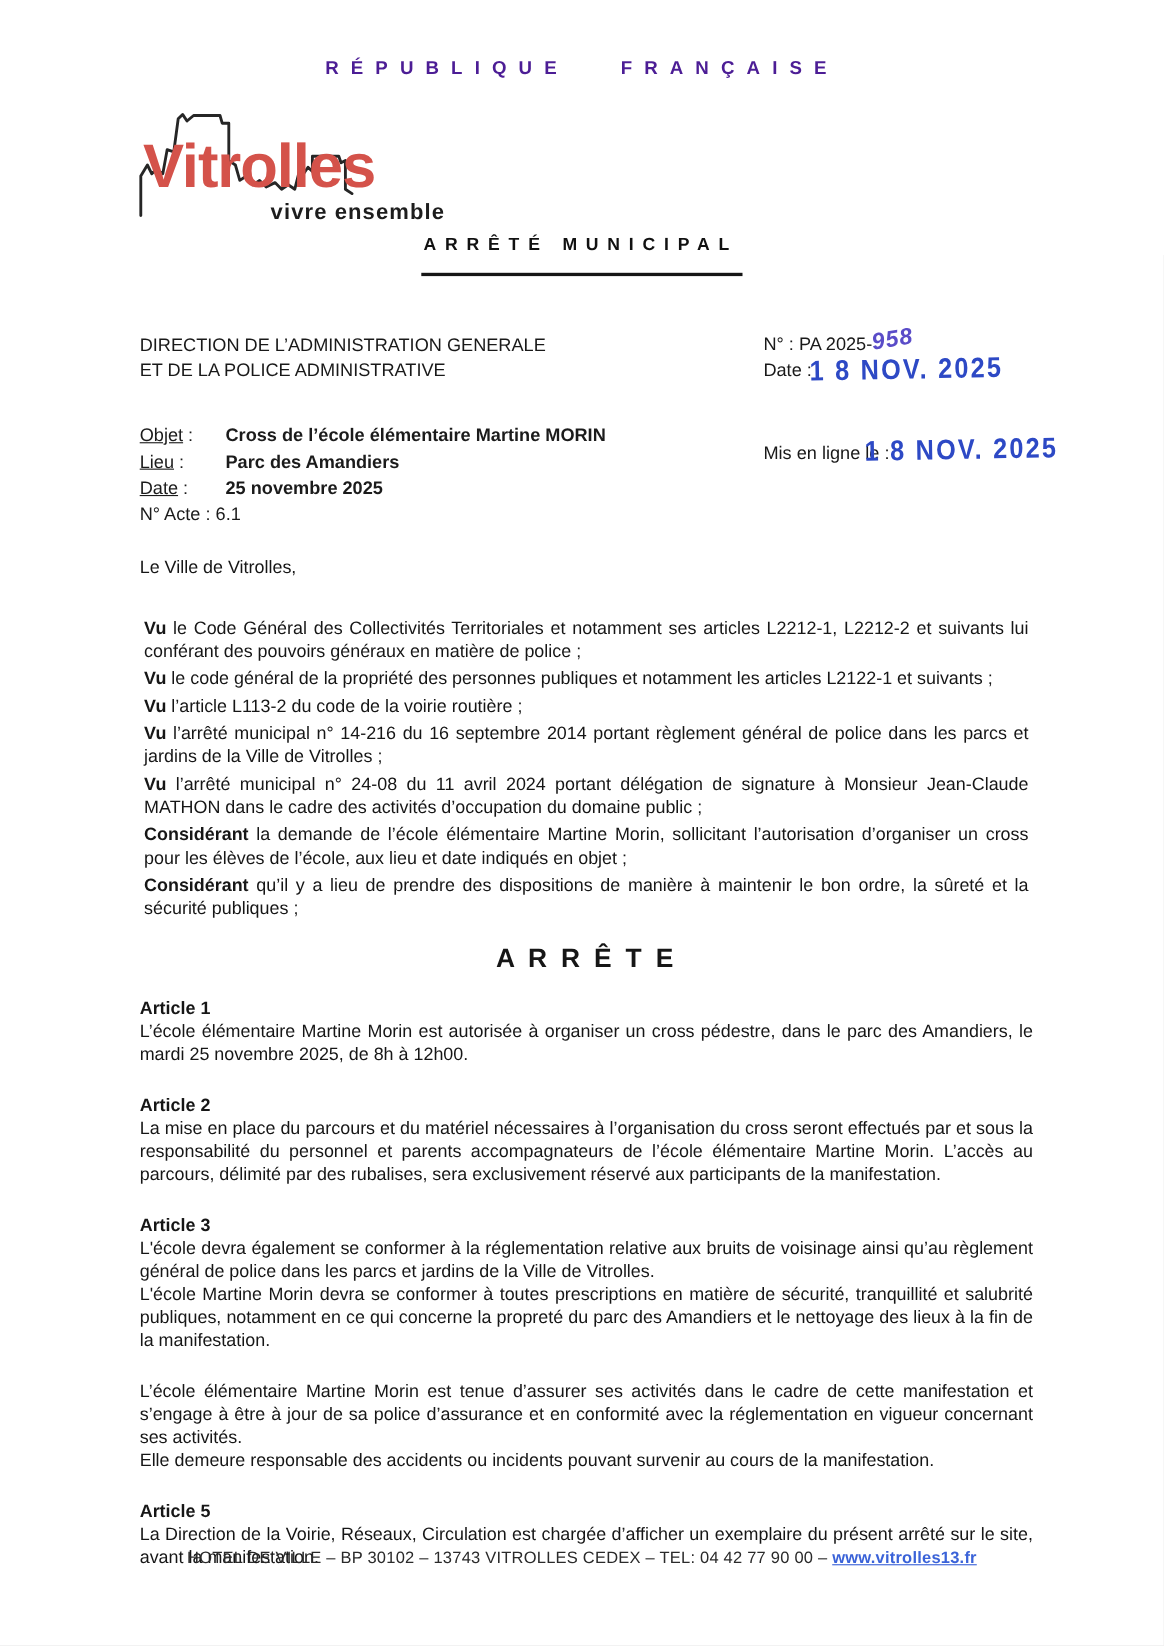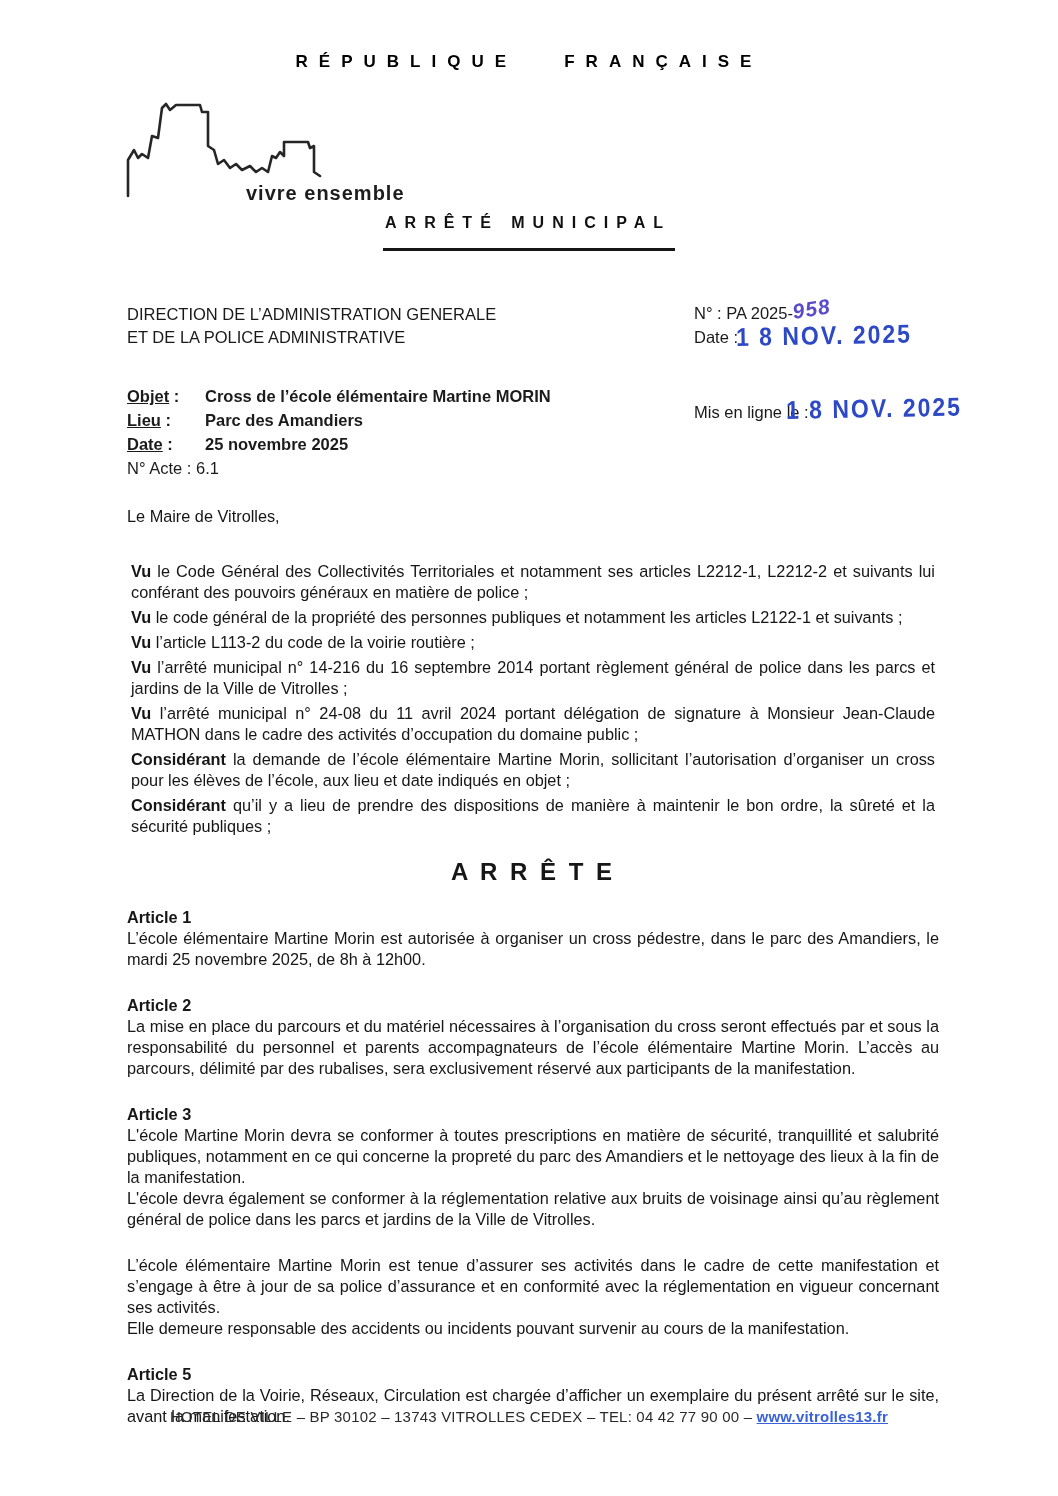--- a/index.html
+++ b/index.html
@@ -11,21 +11,21 @@
     font-family:"Liberation Sans", sans-serif;
     color:#1b1b1b;
     overflow:hidden;
   }
   
   .republic{
     position:absolute;top:52px;left:0;width:100%;
     text-align:center;
     font-size:17px;font-weight:600;
     letter-spacing:11px;
-    color:#000000;
+    color:#4c1d95;
     white-space:pre;
   }
   .logo{position:absolute;top:84px;left:124px;width:320px;height:130px;}
   .logo svg{position:absolute;top:0;left:0;}
   .logo-name{
     position:absolute;top:34px;left:6px;
     font-size:56px;font-weight:bold;
     letter-spacing:-1px;
     color:#d4524a;
   }
@@ -75,21 +75,21 @@
   }
   .stamp-1{position:absolute;top:25px;left:42px;}
   .stamp-2{position:absolute;top:98px;left:92px;}
   .ref-online{position:absolute;top:56px;left:0;margin-top:44px;}
   
   .meta{
     position:absolute;top:384px;left:127px;
     font-size:16.5px;line-height:24px;
   }
   .meta-row{display:flex;}
-  .meta-label{width:78px;font-weight:bold;}
+  .meta-label{width:78px;font-weight:normal;}
   .meta-label .u{text-decoration:underline;}
   .meta-value{font-weight:bold;}
   .meta-acte{font-weight:normal;}
   
   .body-text{
     position:absolute;top:506px;left:127px;width:812px;
     font-size:16.3px;line-height:21px;
     text-align:justify;color:#161616;
   }
   .salutation{margin:0 0 34px 0;}
@@ -117,20 +117,21 @@
 <body>
 
 <div class="page">
 
   <div class="republic">RÉPUBLIQUE   FRANÇAISE</div>
 
   <div class="logo">
     <svg width="320" height="120" viewBox="0 0 320 120">
       <path d="M4,112 L4,76 L10,66 L14,74 L18,70 L24,74 L28,52 L34,54 L38,24 L42,20 L46,26 L52,21 L76,21 L78,28 L84,28 L84,62 L90,66 L94,80 L100,76 L106,84 L112,80 L118,86 L126,82 L132,88 L138,84 L144,88 L148,72 L152,74 L156,68 L160,72 L160,58 L184,58 L186,64 L190,62 L190,88 L196,92" fill="none" stroke="#262626" stroke-width="2.6" stroke-linejoin="round" stroke-linecap="round"></path>
     </svg>
+    <div class="logo-name">Vitrolles</div>
     <div class="logo-tagline">vivre ensemble</div>
   </div>
 
   <div class="doc-title">
     <span>ARRÊTÉ MUNICIPAL</span>
   </div>
 
   <div class="direction">
     <div>DIRECTION DE L’ADMINISTRATION GENERALE</div>
     <div>ET DE LA POLICE ADMINISTRATIVE</div>
@@ -156,21 +157,21 @@
       <span class="meta-value">Parc des Amandiers</span>
     </div>
     <div class="meta-row">
       <span class="meta-label"><span class="u">Date</span><span> :</span></span>
       <span class="meta-value">25 novembre 2025</span>
     </div>
     <div class="meta-row meta-acte">N° Acte : 6.1</div>
   </div>
 
   <div class="body-text">
-    <p class="salutation">Le Maire de Vitrolles,</p>
+    <p class="salutation">Le Ville de Vitrolles,</p>
 
     <div class="recitals">
       <p class="recital"><b>Vu</b><span> le Code Général des Collectivités Territoriales et notamment ses articles L2212-1, L2212-2 et suivants lui conférant des pouvoirs généraux en matière de police ;</span></p>
       <p class="recital"><b>Vu</b><span> le code général de la propriété des personnes publiques et notamment les articles L2122-1 et suivants ;</span></p>
       <p class="recital"><b>Vu</b><span> l’article L113-2 du code de la voirie routière ;</span></p>
       <p class="recital"><b>Vu</b><span> l’arrêté municipal n° 14-216 du 16 septembre 2014 portant règlement général de police dans les parcs et jardins de la Ville de Vitrolles ;</span></p>
       <p class="recital"><b>Vu</b><span> l’arrêté municipal n° 24-08 du 11 avril 2024 portant délégation de signature à Monsieur Jean-Claude MATHON dans le cadre des activités d’occupation du domaine public ;</span></p>
       <p class="recital"><b>Considérant</b><span> la demande de l’école élémentaire Martine Morin, sollicitant l’autorisation d’organiser un cross pour les élèves de l’école, aux lieu et date indiqués en objet ;</span></p>
       <p class="recital"><b>Considérant</b><span> qu’il y a lieu de prendre des dispositions de manière à maintenir le bon ordre, la sûreté et la sécurité publiques ;</span></p>
     </div>
@@ -182,22 +183,22 @@
       <p>L’école élémentaire Martine Morin est autorisée à organiser un cross pédestre, dans le parc des Amandiers, le mardi 25 novembre 2025, de 8h à 12h00.</p>
     </div>
 
     <div class="article">
       <div class="article-title">Article 2</div>
       <p>La mise en place du parcours et du matériel nécessaires à l’organisation du cross seront effectués par et sous la responsabilité du personnel et parents accompagnateurs de l’école élémentaire Martine Morin. L’accès au parcours, délimité par des rubalises, sera exclusivement réservé aux participants de la manifestation.</p>
     </div>
 
     <div class="article">
       <div class="article-title">Article 3</div>
+      <p>L'école devra également se conformer à la réglementation relative aux bruits de voisinage ainsi qu’au règlement général de police dans les parcs et jardins de la Ville de Vitrolles.</p>
       <p>L'école Martine Morin devra se conformer à toutes prescriptions en matière de sécurité, tranquillité et salubrité publiques, notamment en ce qui concerne la propreté du parc des Amandiers et le nettoyage des lieux à la fin de la manifestation.</p>
-      <p>L'école devra également se conformer à la réglementation relative aux bruits de voisinage ainsi qu’au règlement général de police dans les parcs et jardins de la Ville de Vitrolles.</p>
     </div>
 
     <div class="article">
       <p>L’école élémentaire Martine Morin est tenue d’assurer ses activités dans le cadre de cette manifestation et s’engage à être à jour de sa police d’assurance et en conformité avec la réglementation en vigueur concernant ses activités.</p>
       <p>Elle demeure responsable des accidents ou incidents pouvant survenir au cours de la manifestation.</p>
     </div>
 
     <div class="article">
       <div class="article-title">Article 5</div>
       <p>La Direction de la Voirie, Réseaux, Circulation est chargée d’afficher un exemplaire du présent arrêté sur le site, avant la manifestation.</p>

